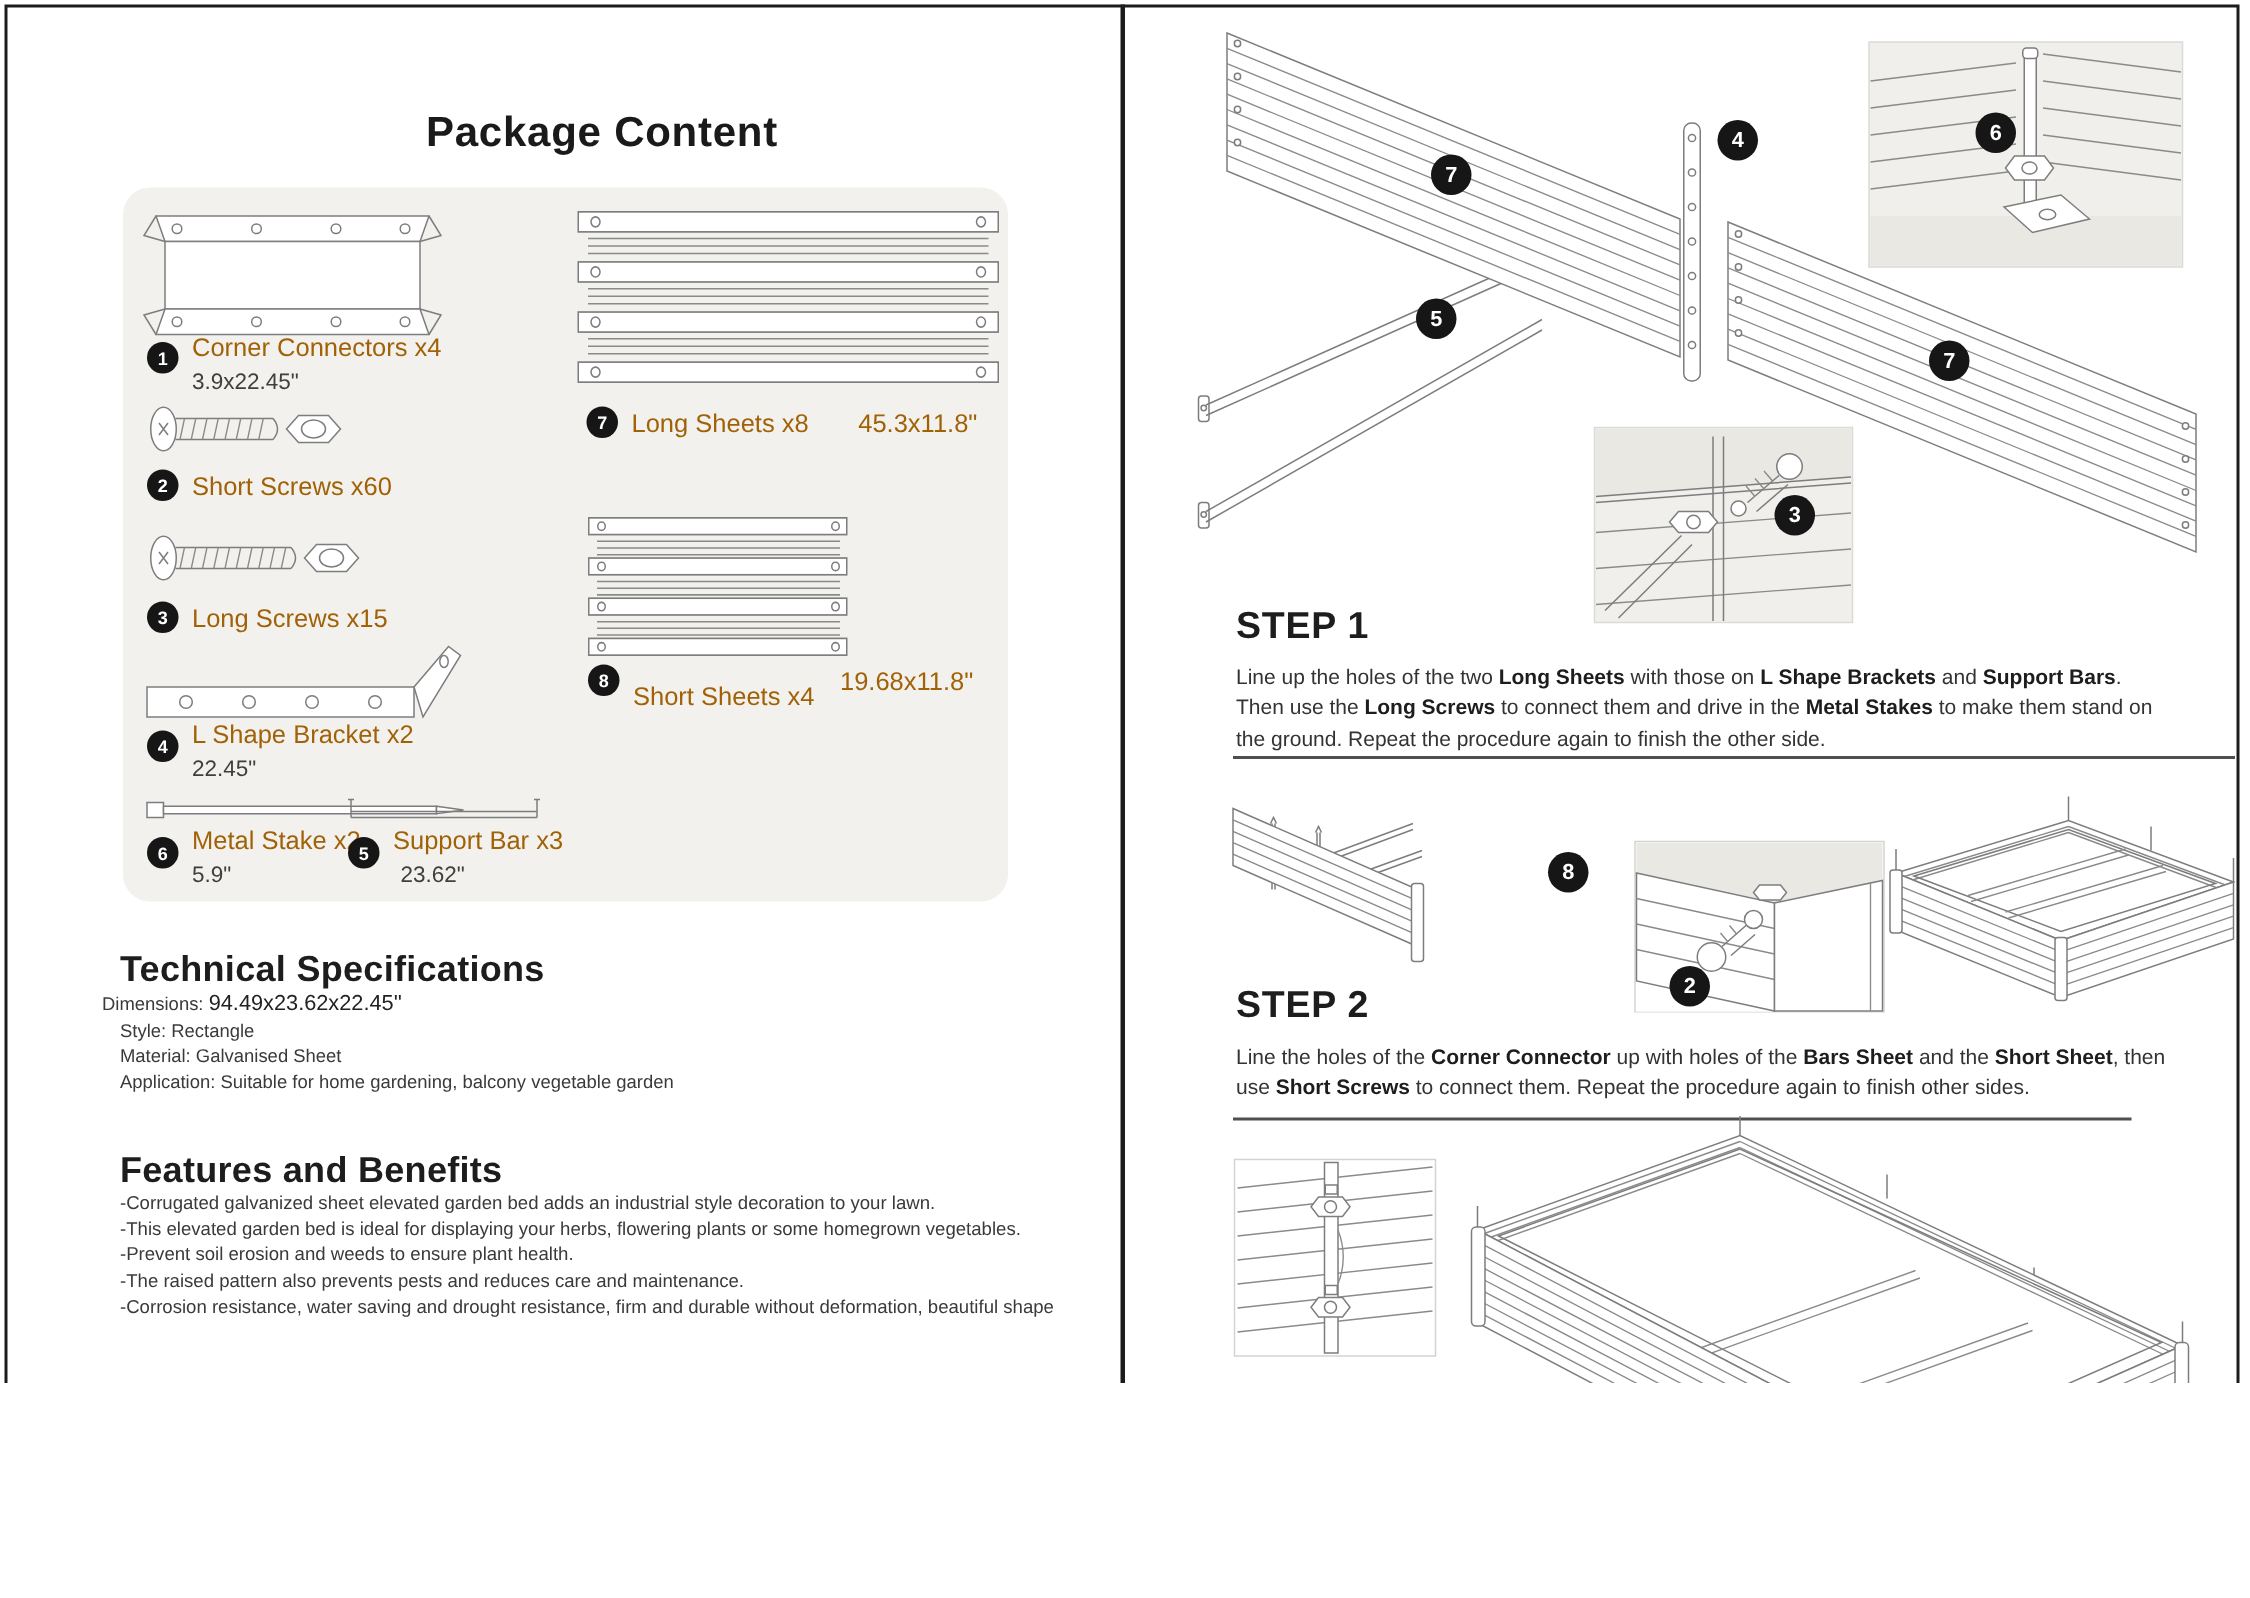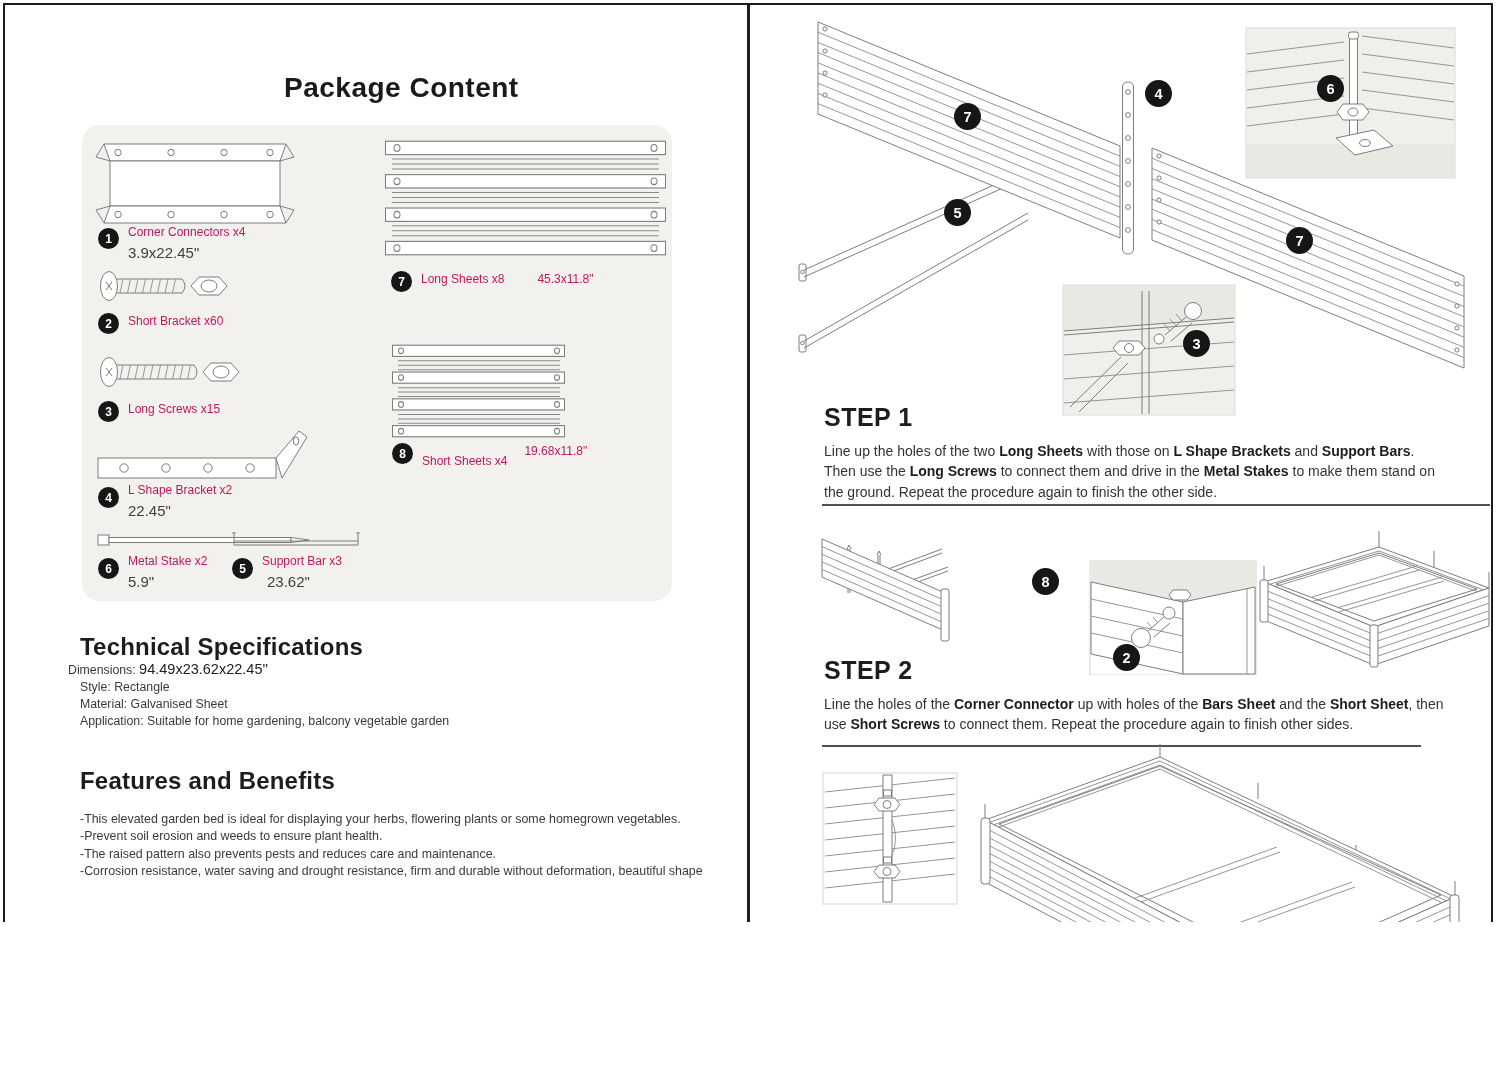--- a/index.html
+++ b/index.html
@@ -9,21 +9,21 @@
                 border:2.5px solid #1c1c1c;box-sizing:border-box;pointer-events:none;}
   .v-divider{position:absolute;left:747px;top:3px;width:2.5px;height:1050px;background:#1c1c1c;}
   .title{position:absolute;left:284px;top:72px;font-size:28px;font-weight:700;color:#1a1a1a;letter-spacing:.5px;}
   .panel{position:absolute;left:82px;top:125px;width:590px;height:476px;background:#f2f1ee;border-radius:18px;}
   .abs{position:absolute;}
   .badge{display:inline-flex;align-items:center;justify-content:center;width:21px;height:21px;
          border-radius:50%;background:#161616;color:#fff;font-size:12px;font-weight:700;flex:0 0 21px;}
   .dbadge{position:absolute;width:27px;height:27px;border-radius:50%;background:#161616;color:#fff;
           font-size:14.5px;font-weight:700;display:flex;align-items:center;justify-content:center;}
   .plabel-row{position:absolute;display:flex;gap:9px;align-items:flex-start;}
-  .plabel{font-size:12px;color:#be185d;line-height:1.15;}
+  .plabel{font-size:17px;color:#a16207;line-height:1.15;}
   .psize{font-size:15px;color:#3f3f3f;margin-top:4px;}
   .h2{position:absolute;font-size:24px;font-weight:700;color:#1d1d1d;letter-spacing:.2px;}
   .spec{position:absolute;font-size:12.3px;color:#3a3a3a;}
   .dimval{font-size:14.5px;color:#222;}
   .feat{position:absolute;font-size:12.4px;color:#3a3a3a;}
   .stepH{position:absolute;font-size:25px;font-weight:700;color:#1d1d1d;letter-spacing:.5px;}
   .stepP{position:absolute;font-size:14px;line-height:1.46;color:#333;}
   .stepP b{color:#1d1d1d;}
   svg{display:block;}
   .ln{stroke:#7d7d7d;fill:none;stroke-width:1;}
@@ -74,21 +74,21 @@
       <ellipse class="wf" cx="13" cy="20" rx="8.5" ry="14.5"></ellipse>
       <path class="ln" d="M10,16 L16,24 M16,16 L10,24"></path>
       <path class="ln" d="M21,13 H86 M21,27 H86"></path>
       <path class="ln2" d="M27,13 L24,27 M34.5,13 L31.5,27 M42,13 L39,27 M49.5,13 L46.5,27 M57,13 L54,27 M64.5,13 L61.5,27 M72,13 L69,27 M79.5,13 L76.5,27"></path>
       <path class="ln" d="M86,13 Q92,20 86,27"></path>
       <polygon class="wf" points="103,11 123,11 131,20 123,29 103,29 95,20"></polygon>
       <ellipse class="ln" cx="113" cy="20" rx="8" ry="6"></ellipse>
     </svg>
     <div class="plabel-row" style="left:16px;top:188px">
       <span class="badge">2</span>
-      <span class="plabel" style="margin-top:2px">Short Bracket x60</span>
+      <span class="plabel" style="margin-top:2px">Short Screws x60</span>
     </div>
 
     <svg class="abs" style="left:14px;top:227px" width="152" height="40" viewBox="0 0 152 40">
       <ellipse class="wf" cx="13" cy="20" rx="8.5" ry="14.5"></ellipse>
       <path class="ln" d="M10,16 L16,24 M16,16 L10,24"></path>
       <path class="ln" d="M21,13 H98 M21,27 H98"></path>
       <path class="ln2" d="M27,13 L24,27 M34.5,13 L31.5,27 M42,13 L39,27 M49.5,13 L46.5,27 M57,13 L54,27 M64.5,13 L61.5,27 M72,13 L69,27 M79.5,13 L76.5,27 M87,13 L84,27 M94.5,13 L91.5,27"></path>
       <path class="ln" d="M98,13 Q104,20 98,27"></path>
       <polygon class="wf" points="115,11 135,11 143,20 135,29 115,29 107,20"></polygon>
       <ellipse class="ln" cx="125" cy="20" rx="8" ry="6"></ellipse>
@@ -189,20 +189,21 @@
   <div class="h2" style="left:80px;top:633px">Technical Specifications</div>
   <div class="spec" style="left:68px;top:661px">
     <span>Dimensions:</span>
     <span class="dimval">94.49x23.62x22.45''</span>
   </div>
   <div class="spec" style="left:80px;top:680px">Style: Rectangle</div>
   <div class="spec" style="left:80px;top:697px">Material: Galvanised Sheet</div>
   <div class="spec" style="left:80px;top:714px">Application: Suitable for home gardening, balcony vegetable garden</div>
 
   <div class="h2" style="left:80px;top:767px">Features and Benefits</div>
+  <div class="feat" style="left:80px;top:795px">-Corrugated galvanized sheet elevated garden bed adds an industrial style decoration to your lawn.</div>
   <div class="feat" style="left:80px;top:812px">-This elevated garden bed is ideal for displaying your herbs, flowering plants or some homegrown vegetables.</div>
   <div class="feat" style="left:80px;top:829px">-Prevent soil erosion and weeds to ensure plant health.</div>
   <div class="feat" style="left:80px;top:847px">-The raised pattern also prevents pests and reduces care and maintenance.</div>
   <div class="feat" style="left:80px;top:864px">-Corrosion resistance, water saving and drought resistance, firm and durable without deformation, beautiful shape</div>
 
   <svg class="abs" style="left:752px;top:8px" width="740" height="412" viewBox="0 0 740 412">
 
     <rect class="wf" x="47" y="256" width="7" height="17" rx="2"></rect>
       <circle class="ln" cx="50.5" cy="264" r="1.8"></circle>
     <path class="ln" d="M52,262 L262,168 M52,269 L262,175"></path>

